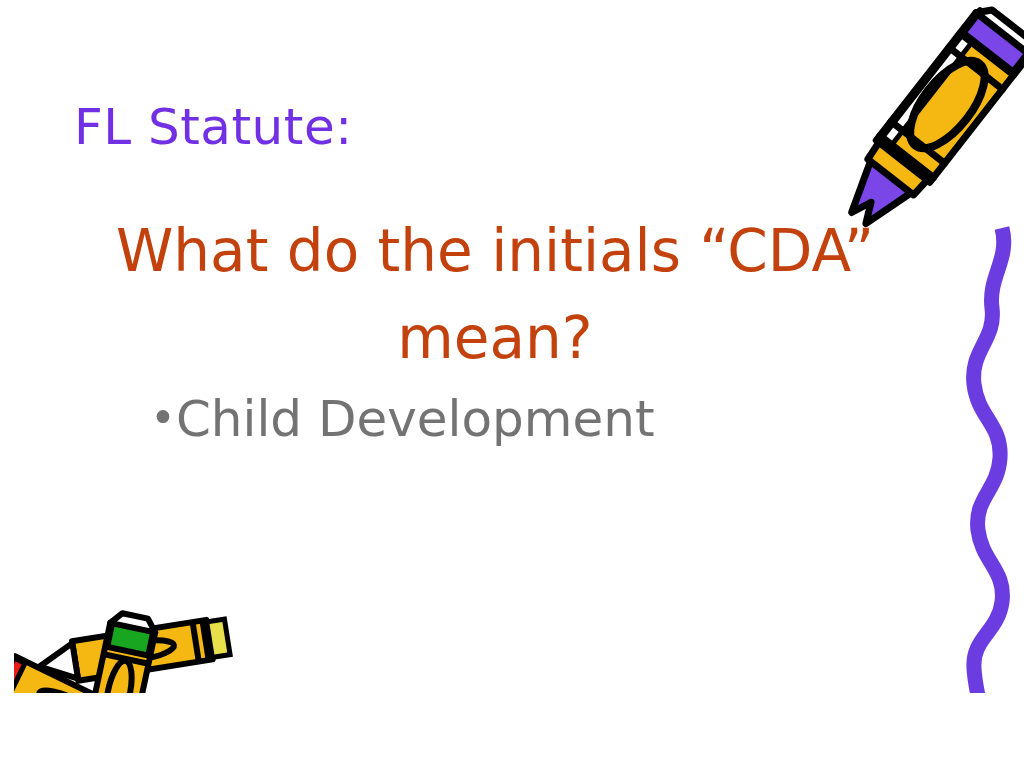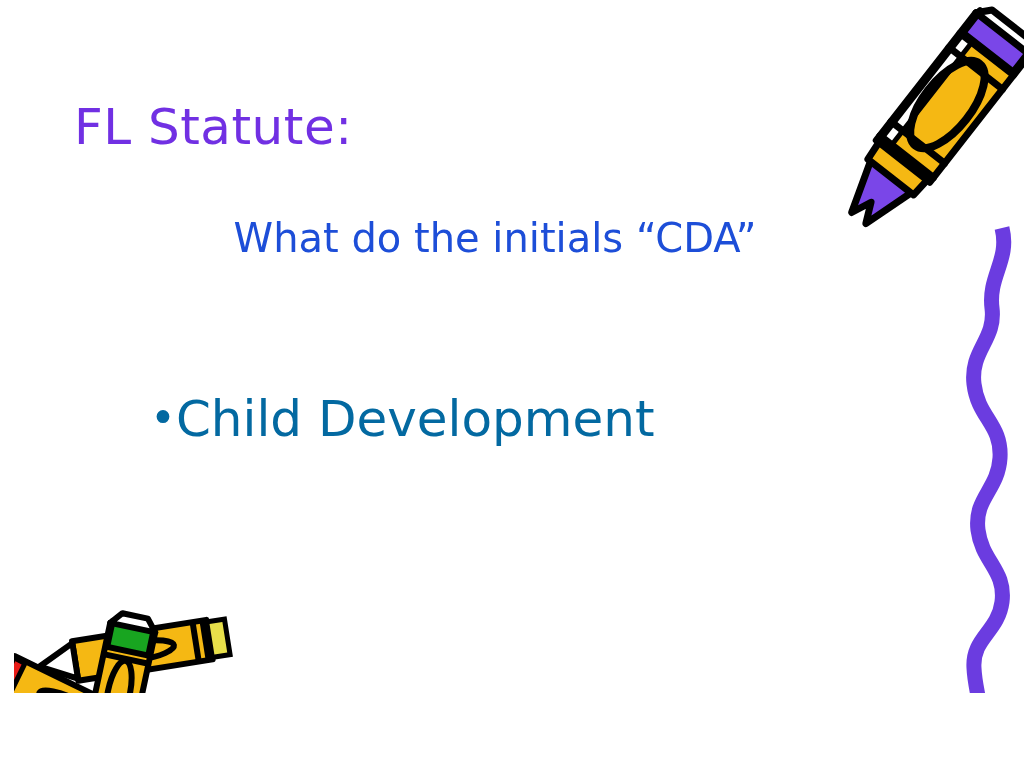--- a/index.html
+++ b/index.html
@@ -34,37 +34,37 @@
     white-space: nowrap;
   }
 
   #question-text {
     position: absolute;
     left: 70px;
     top: 208px;
     width: 850px;
     text-align: center;
     font-family: "DejaVu Sans", sans-serif;
-    font-size: 40px;
+    font-size: 58px;
     line-height: 1.50;
     font-weight: 400;
-    color: #1d4ed8;
+    color: #c2410c;
   }
 
   #bullet-text {
     position: absolute;
     left: 150px;
     top: 382px;
     width: 760px;
     text-align: left;
     font-family: "DejaVu Sans", sans-serif;
     font-size: 50px;
     line-height: 1.50;
     font-weight: 400;
-    color: #0369a1;
+    color: #737373;
   }
   #bullet-text .bullet-marker {
     font-size: 44px;
     vertical-align: 0.06em;
   }
 
   
   .art {
     position: absolute;
     pointer-events: none;
@@ -90,20 +90,21 @@
 </style>
 </head>
 <body>
 
 <div id="slide">
 
   <div id="title-text">FL Statute:</div>
 
   <div id="question-text">
     <div>What do the initials “CDA”</div>
+    <div>mean?</div>
   </div>
 
   <div id="bullet-text">
     <div><span class="bullet-marker">•</span><span>Child Development</span></div>
   </div>
 
   <svg class="art" id="crayon-top-right" viewBox="0 0 190 260">
     <g transform="rotate(38 95 120)">
 
       <path d="M68 196 L122 196 L104 252 L95 232 L86 252 Z" fill="#7A46E8" stroke="#000000" stroke-width="7" stroke-linejoin="round"></path>

